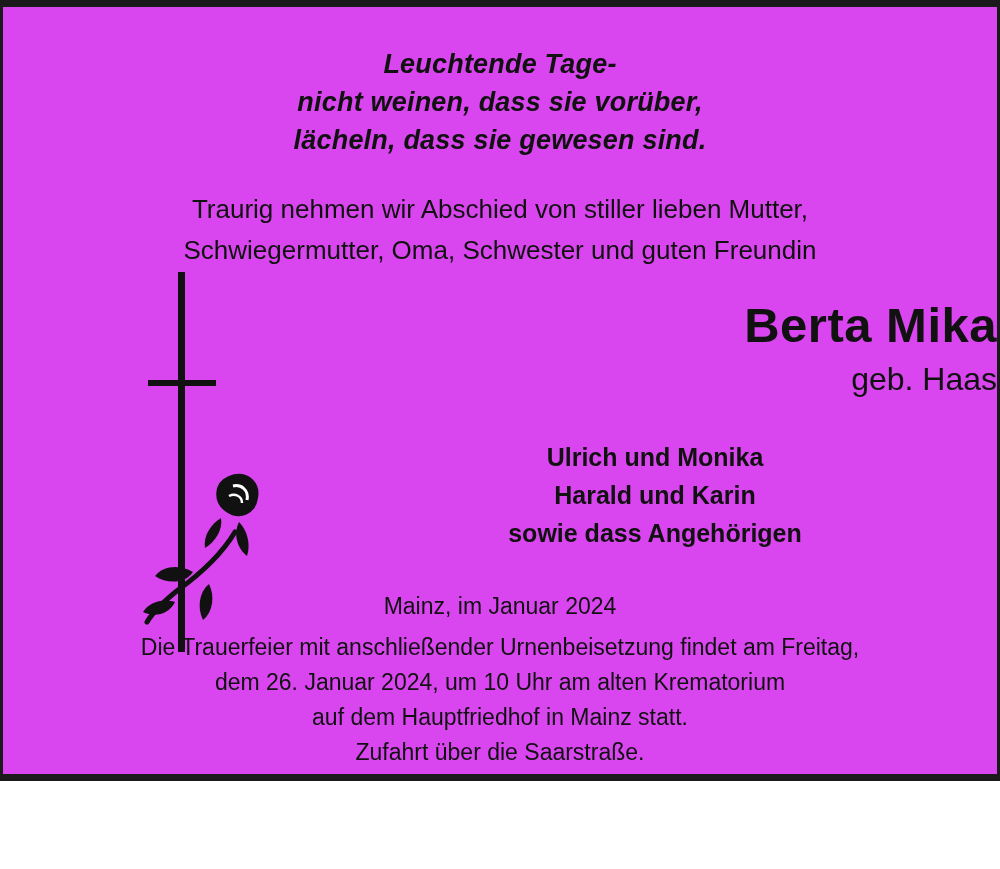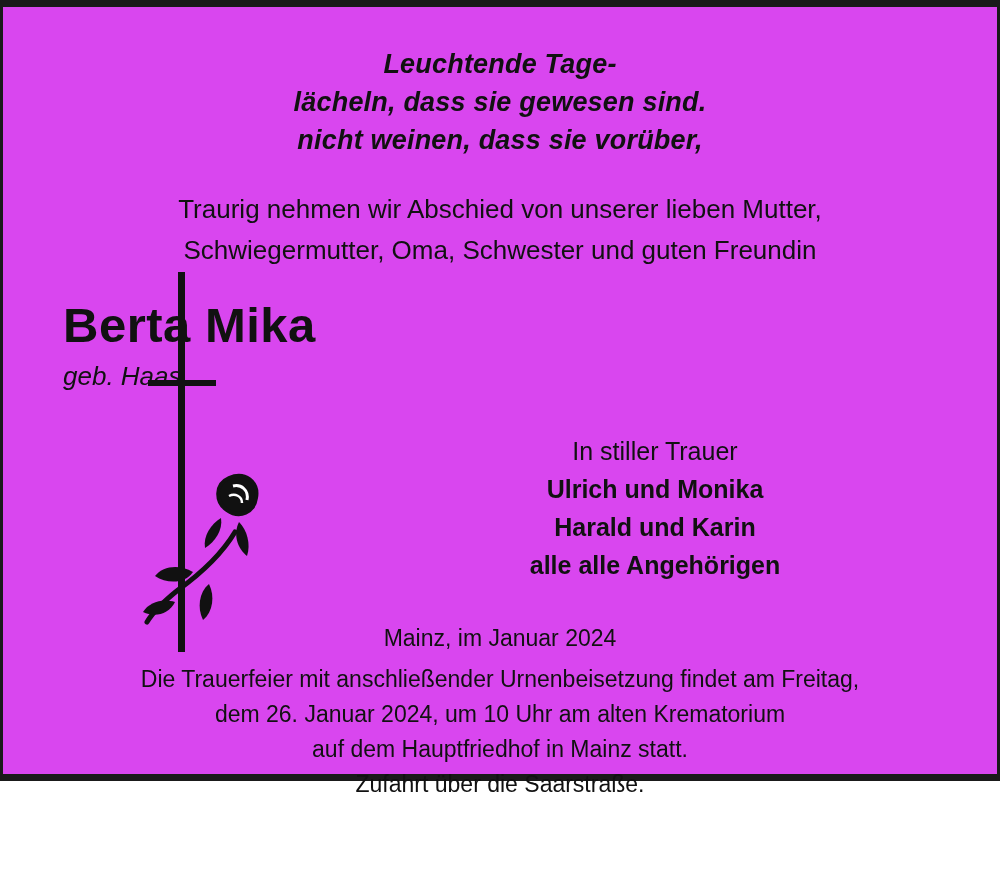--- a/index.html
+++ b/index.html
@@ -46,34 +46,33 @@
   
   .intro {
     text-align: center;
     font-size: 26px;
     line-height: 41px;
     padding-top: 30px;
   }
 
   
   .name-block {
-    text-align: left;
+    text-align: right;
     padding-left: 60px;
   }
   .name {
     font-size: 49px;
     font-weight: bold;
     letter-spacing: 0.5px;
     padding-top: 26px;
     line-height: 56px;
   }
   .maiden {
-    font-size: 26px;
+    font-size: 32px;
     padding-top: 8px;
-    font-style: italic;
   }
   .dates {
     font-size: 26px;
     padding-top: 16px;
     white-space: pre;
   }
 
   
   .mourners {
     text-align: center;
@@ -134,39 +133,38 @@
           <path d="M116 250 C 124 258, 128 272, 124 284 C 114 276, 110 262, 116 250 Z"></path>
           <path d="M70 300 C 56 292, 40 294, 32 304 C 44 312, 62 312, 70 300 Z"></path>
           <path d="M86 312 C 92 324, 90 340, 80 348 C 74 336, 76 320, 86 312 Z"></path>
           <path d="M52 330 C 40 326, 26 330, 20 340 C 32 346, 46 342, 52 330 Z"></path>
         </g>
       </svg>
     </div>
 
     <div class="verse">
       <div>Leuchtende Tage-</div>
+      <div>nicht weinen, dass sie vorüber,</div>
       <div>lächeln, dass sie gewesen sind.</div>
-      <div>nicht weinen, dass sie vorüber,</div>
     </div>
 
     <div class="intro">
-      <div>Traurig nehmen wir Abschied von unserer lieben Mutter,</div>
+      <div>Traurig nehmen wir Abschied von stiller lieben Mutter,</div>
       <div>Schwiegermutter, Oma, Schwester und guten Freundin</div>
     </div>
 
     <div class="name-block">
       <div class="name">Berta Mika</div>
       <div class="maiden">geb. Haas</div>
     </div>
 
     <div class="mourners">
-      <div class="lead">In stiller Trauer</div>
       <div class="names">Ulrich und Monika</div>
       <div class="names">Harald und Karin</div>
-      <div class="names">alle alle Angehörigen</div>
+      <div class="names">sowie dass Angehörigen</div>
     </div>
 
     <div class="footer">
       <div class="place">Mainz, im Januar 2024</div>
       <div>Die Trauerfeier mit anschließender Urnenbeisetzung findet am Freitag,</div>
       <div>dem 26. Januar 2024, um 10 Uhr am alten Krematorium</div>
       <div>auf dem Hauptfriedhof in Mainz statt.</div>
       <div class="bold">Zufahrt über die Saarstraße.</div>
     </div>
 

